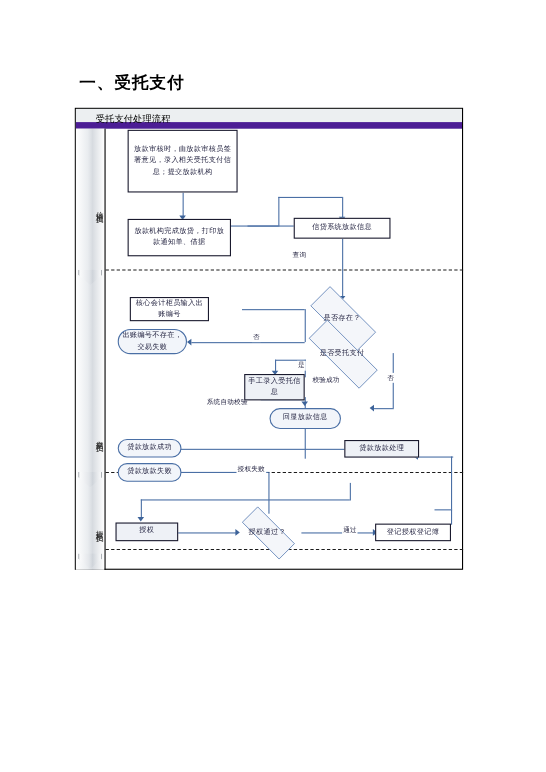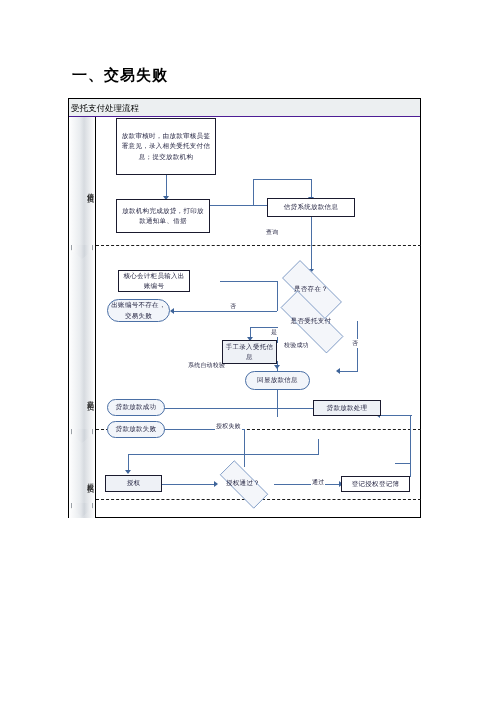--- a/index.html
+++ b/index.html
@@ -39,24 +39,24 @@
     background: #ffffff;
   }
   #flow-header {
     position: absolute;
     left: 0;
     top: 0;
     width: 100%;
     height: 18px;
     box-sizing: border-box;
     background: #eceff1;
-    border-bottom: 1px solid #4c1d95;
+    border-bottom: 6px solid #4c1d95;
     font-size: 8.5px;
     line-height: 18px;
-    padding-left: 2px;
+    padding-left: 18px;
     color: #000000;
     white-space: nowrap;
   }
 
   
   #lane-col {
     position: absolute;
     left: 0;
     top: 18px;
     width: 27px;
@@ -186,21 +186,21 @@
     color: #1f1f3d;
     background: #ffffff;
     padding: 0 1px;
     white-space: nowrap;
     letter-spacing: .2px;
   }
 </style>
 </head>
 <body>
 
-<div id="page-title">一、交易失败</div>
+<div id="page-title">一、受托支付</div>
 
 <div id="flow-container">
 
   <div id="flow-header">受托支付处理流程</div>
 
   <div id="lane-col">
     <div class="lane-label" style="top:22px;height:100px;">信贷柜员</div>
     <div class="lane-chevron" style="top:128px;"></div>
 
     <div class="lane-label" style="top:252px;height:56px;">交易柜员</div>

